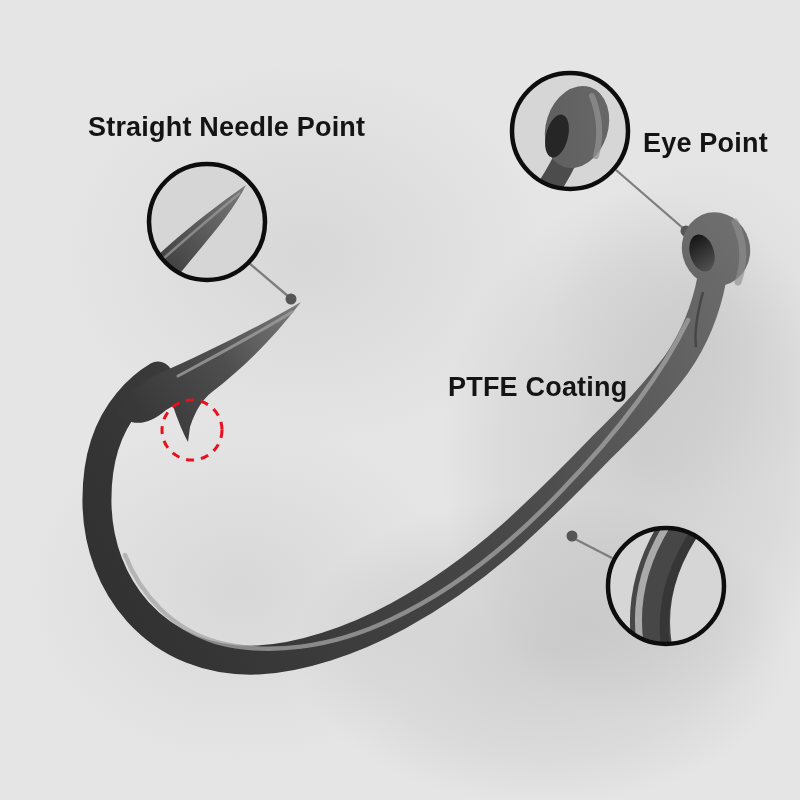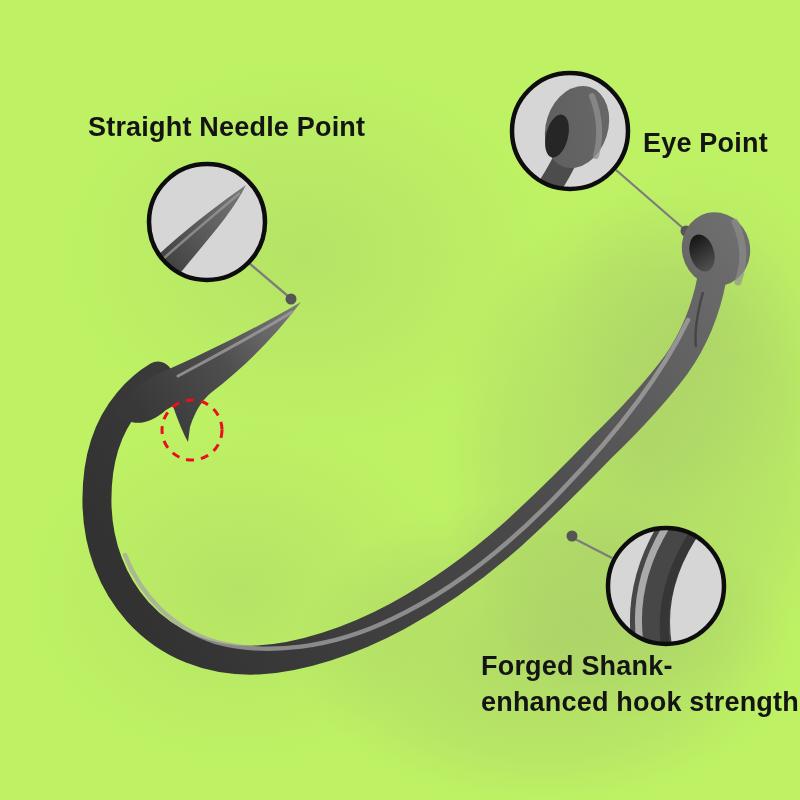--- a/index.html
+++ b/index.html
@@ -1,19 +1,19 @@
 <!DOCTYPE html>
 <html><head>
 <meta charset="utf-8">
 <style>
   html,body{margin:0;padding:0;background:#ffffff;}
   .stage{
     position:relative;
     width:800px;height:800px;
-    background:#bef264;
+    background:#e5e5e5;
     overflow:hidden;
     font-family:"Liberation Sans", sans-serif;
   }
   .stage svg{position:absolute;left:0;top:0;}
   .label{
     position:absolute;
     font-weight:bold;
     font-size:27px;
     color:#141414;
     white-space:nowrap;
@@ -157,20 +157,17 @@
         <path d="M 703 520 Q 652 589 668 660" fill="none" stroke="#282828" stroke-width="9" opacity="0.55"></path>
       </g>
       <circle cx="666" cy="586" r="58" fill="none" stroke="#0d0d0d" stroke-width="4.5"></circle>
     </g>
   </svg>
 
   <div class="label" style="left:88px;top:112px">Straight Needle Point</div>
 
   <div class="label" style="left:643px;top:128px">Eye Point</div>
 
+  <div class="label" style="left:448px;top:372px">PTFE Coating</div>
 
 
-  <div class="label label-multiline" style="left:481px;top:648px">
-    <span>Forged Shank-</span>
-    <span>enhanced hook strength</span>
-  </div>
 
 </div>
 
 </body></html>

